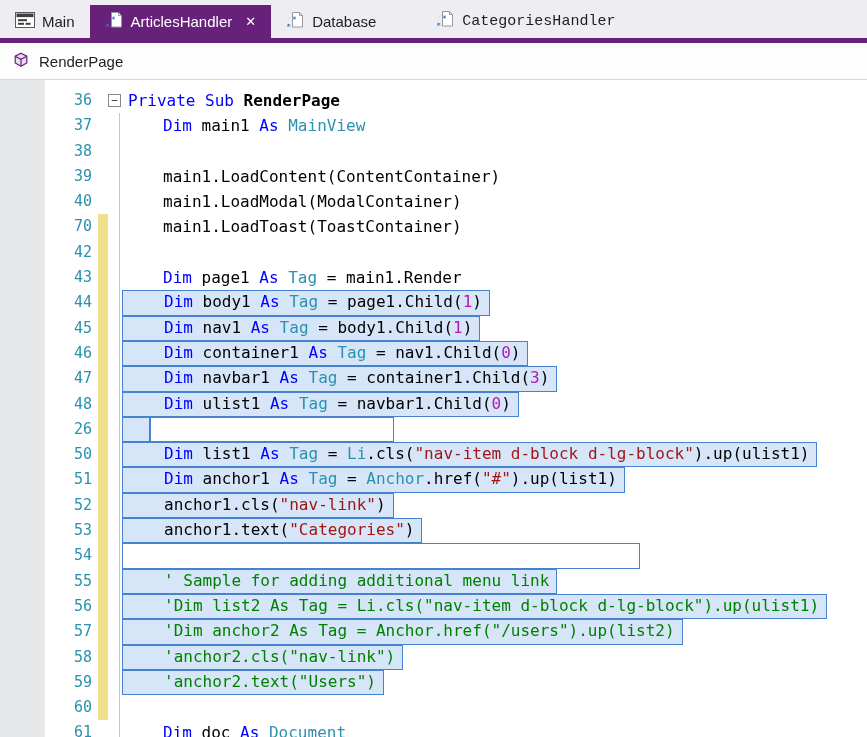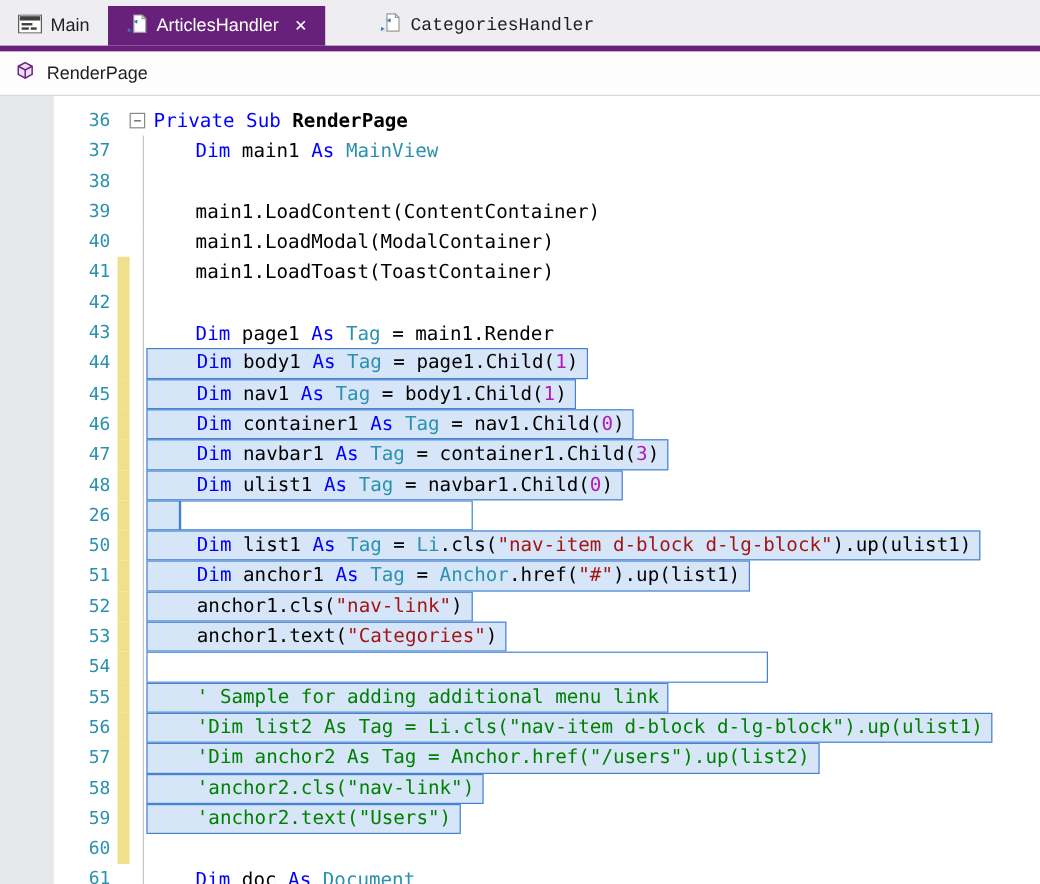--- a/index.html
+++ b/index.html
@@ -80,20 +80,31 @@
         <svg width="19" height="18" viewBox="0 0 19 18">
             <path d="M6.5 1.5 h7 l3 3 V16 h-10 z" fill="#fff" stroke="#9a9a9a"></path>
             <path d="M13.5 1.5 v3 h3" fill="none" stroke="#9a9a9a"></path>
             <path d="M2 8.6 a4.2 4.2 0 0 1 6.3-2.1 l-2 0.7 3 1.5 0.4-3.4 -1.3 0.6 a5.4 5.4 0 0 0-6.4 2.7z" fill="#3C77C2"></path>
             <path d="M9 12.6 a4.2 4.2 0 0 1-6.3 2.1 l2-0.7 -3-1.5 -0.4 3.4 1.3-0.6 a5.4 5.4 0 0 0 6.4-2.7z" fill="#3C77C2"></path>
           </svg>
       </span>
       <span>ArticlesHandler</span>
       <span class="close">✕</span>
     </div>
+    <div class="tab">
+      <span>
+        <svg width="19" height="18" viewBox="0 0 19 18">
+            <path d="M6.5 1.5 h7 l3 3 V16 h-10 z" fill="#fff" stroke="#9a9a9a"></path>
+            <path d="M13.5 1.5 v3 h3" fill="none" stroke="#9a9a9a"></path>
+            <path d="M2 8.6 a4.2 4.2 0 0 1 6.3-2.1 l-2 0.7 3 1.5 0.4-3.4 -1.3 0.6 a5.4 5.4 0 0 0-6.4 2.7z" fill="#3C77C2"></path>
+            <path d="M9 12.6 a4.2 4.2 0 0 1-6.3 2.1 l2-0.7 -3-1.5 -0.4 3.4 1.3-0.6 a5.4 5.4 0 0 0 6.4-2.7z" fill="#3C77C2"></path>
+          </svg>
+      </span>
+      <span>Database</span>
+    </div>
     <div class="tab tab-gap">
       <span>
         <svg width="19" height="18" viewBox="0 0 19 18">
             <path d="M6.5 1.5 h7 l3 3 V16 h-10 z" fill="#fff" stroke="#9a9a9a"></path>
             <path d="M13.5 1.5 v3 h3" fill="none" stroke="#9a9a9a"></path>
             <path d="M2 8.6 a4.2 4.2 0 0 1 6.3-2.1 l-2 0.7 3 1.5 0.4-3.4 -1.3 0.6 a5.4 5.4 0 0 0-6.4 2.7z" fill="#3C77C2"></path>
             <path d="M9 12.6 a4.2 4.2 0 0 1-6.3 2.1 l2-0.7 -3-1.5 -0.4 3.4 1.3-0.6 a5.4 5.4 0 0 0 6.4-2.7z" fill="#3C77C2"></path>
           </svg>
       </span>
       <span>CategoriesHandler</span>
@@ -113,21 +124,21 @@
   </div>
 
   <div class="editor">
     <div class="gm"></div>
     <div>
         <div class="line"><span class="ln">36</span><span class="chg"></span><span class="fold"><span class="foldbox">−</span></span><span class="content lvl1"><span class="tk-kw">Private Sub </span><span class="tk-def">RenderPage</span></span></div>
         <div class="line"><span class="ln">37</span><span class="chg"></span><span class="fold guide"></span><span class="content lvl2"><span class="tk-kw">Dim </span><span class="tk-pl">main1 </span><span class="tk-kw">As </span><span class="tk-ty">MainView</span></span></div>
         <div class="line"><span class="ln">38</span><span class="chg"></span><span class="fold guide"></span></div>
         <div class="line"><span class="ln">39</span><span class="chg"></span><span class="fold guide"></span><span class="content lvl2"><span class="tk-pl">main1.LoadContent(ContentContainer)</span></span></div>
         <div class="line"><span class="ln">40</span><span class="chg"></span><span class="fold guide"></span><span class="content lvl2"><span class="tk-pl">main1.LoadModal(ModalContainer)</span></span></div>
-        <div class="line"><span class="ln">41</span><span class="chg on"></span><span class="fold guide"></span><span class="content lvl2"><span class="tk-pl">main1.LoadToast(ToastContainer)</span></span></div>
+        <div class="line"><span class="ln">70</span><span class="chg on"></span><span class="fold guide"></span><span class="content lvl2"><span class="tk-pl">main1.LoadToast(ToastContainer)</span></span></div>
         <div class="line"><span class="ln">42</span><span class="chg on"></span><span class="fold guide"></span><span class="content lvl0"></span></div>
         <div class="line"><span class="ln">43</span><span class="chg on"></span><span class="fold guide"></span><span class="content lvl2"><span class="tk-kw">Dim </span><span class="tk-pl">page1 </span><span class="tk-kw">As </span><span class="tk-ty">Tag</span><span class="tk-pl"> = main1.Render</span></span></div>
         <div class="line"><span class="ln">44</span><span class="chg on"></span><span class="fold guide"></span><span class="content lvl0"><span class="selbox"><span class="tk-kw">Dim </span><span class="tk-pl">body1 </span><span class="tk-kw">As </span><span class="tk-ty">Tag</span><span class="tk-pl"> = page1.Child(</span><span class="tk-num">1</span><span class="tk-pl">)</span></span></span></div>
         <div class="line"><span class="ln">45</span><span class="chg on"></span><span class="fold guide"></span><span class="content lvl0"><span class="selbox"><span class="tk-kw">Dim </span><span class="tk-pl">nav1 </span><span class="tk-kw">As </span><span class="tk-ty">Tag</span><span class="tk-pl"> = body1.Child(</span><span class="tk-num">1</span><span class="tk-pl">)</span></span></span></div>
         <div class="line"><span class="ln">46</span><span class="chg on"></span><span class="fold guide"></span><span class="content lvl0"><span class="selbox"><span class="tk-kw">Dim </span><span class="tk-pl">container1 </span><span class="tk-kw">As </span><span class="tk-ty">Tag</span><span class="tk-pl"> = nav1.Child(</span><span class="tk-num">0</span><span class="tk-pl">)</span></span></span></div>
         <div class="line"><span class="ln">47</span><span class="chg on"></span><span class="fold guide"></span><span class="content lvl0"><span class="selbox"><span class="tk-kw">Dim </span><span class="tk-pl">navbar1 </span><span class="tk-kw">As </span><span class="tk-ty">Tag</span><span class="tk-pl"> = container1.Child(</span><span class="tk-num">3</span><span class="tk-pl">)</span></span></span></div>
         <div class="line"><span class="ln">48</span><span class="chg on"></span><span class="fold guide"></span><span class="content lvl0"><span class="selbox"><span class="tk-kw">Dim </span><span class="tk-pl">ulist1 </span><span class="tk-kw">As </span><span class="tk-ty">Tag</span><span class="tk-pl"> = navbar1.Child(</span><span class="tk-num">0</span><span class="tk-pl">)</span></span></span></div>
         <div class="line"><span class="ln">26</span><span class="chg on"></span><span class="fold guide"></span><span class="content lvl0"><span class="selbox mini"></span><span class="whitebox wb-split"></span></span></div>
         <div class="line"><span class="ln">50</span><span class="chg on"></span><span class="fold guide"></span><span class="content lvl0"><span class="selbox"><span class="tk-kw">Dim </span><span class="tk-pl">list1 </span><span class="tk-kw">As </span><span class="tk-ty">Tag</span><span class="tk-pl"> = </span><span class="tk-ty">Li</span><span class="tk-pl">.cls(</span><span class="tk-str">"nav-item d-block d-lg-block"</span><span class="tk-pl">).up(ulist1)</span></span></span></div>
         <div class="line"><span class="ln">51</span><span class="chg on"></span><span class="fold guide"></span><span class="content lvl0"><span class="selbox"><span class="tk-kw">Dim </span><span class="tk-pl">anchor1 </span><span class="tk-kw">As </span><span class="tk-ty">Tag</span><span class="tk-pl"> = </span><span class="tk-ty">Anchor</span><span class="tk-pl">.href(</span><span class="tk-str">"#"</span><span class="tk-pl">).up(list1)</span></span></span></div>

